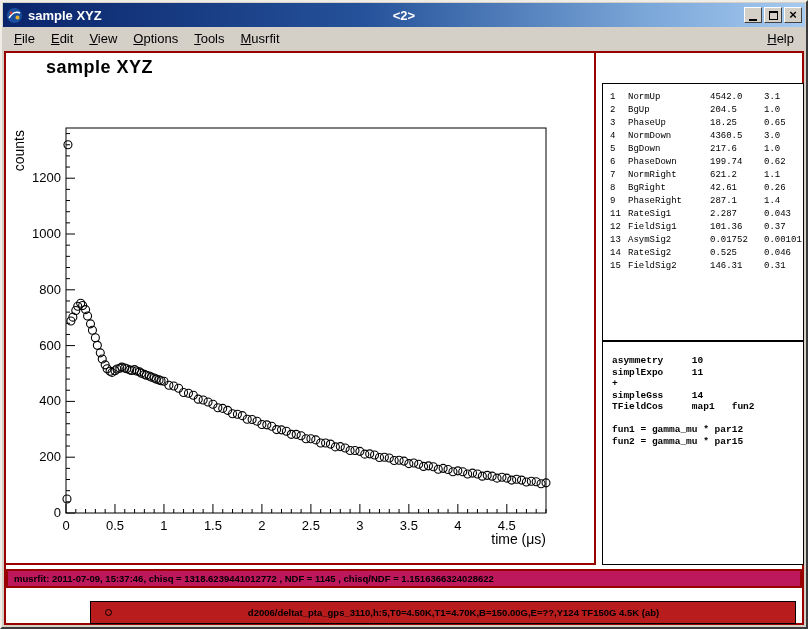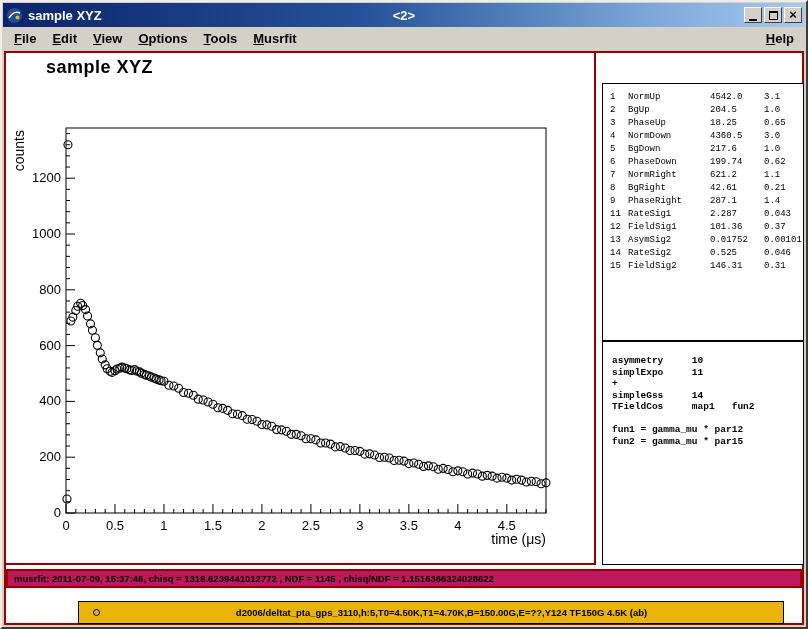--- a/index.html
+++ b/index.html
@@ -17,21 +17,21 @@
   .app-icon{width:17px;height:17px;flex:0 0 auto;display:flex;}
   .title-text{color:#ffffff;font-weight:bold;font-size:13px;white-space:nowrap;z-index:1;}
   .title-center{position:absolute;left:0;right:0;text-align:center;color:#ffffff;font-weight:bold;font-size:13px;}
   .win-buttons{margin-left:auto;display:flex;gap:2px;z-index:1;}
   .win-btn{width:18px;height:16px;background:#d4d0c8;border:1px solid;border-color:#ffffff #404040 #404040 #ffffff;display:flex;align-items:center;justify-content:center;cursor:default;}
   .glyph-min{width:8px;height:2px;background:#000;margin-top:9px;}
   .glyph-max{width:9px;height:9px;border:1px solid #000;border-top-width:2px;}
   .glyph-close{font-size:13px;font-weight:bold;line-height:14px;color:#000;}
   .menubar{height:22px;display:flex;align-items:center;padding:0 4px;font-size:13px;color:#000;}
   .menu-left{display:flex;align-items:center;}
-  .menu-item{display:inline-block;padding:2px 8px;white-space:nowrap;font-weight:bold;}
+  .menu-item{display:inline-block;padding:2px 8px;white-space:nowrap;}
   .menu-item::first-letter{text-decoration:underline;}
   .menu-right{margin-left:auto;}
   .canvas{
     position:absolute;left:2px;right:2px;top:49px;bottom:2px;
     background:#ffffff;border:2px solid #990000;
   }
   .plot-pad{position:absolute;left:0;top:0;width:590px;height:512px;background:#fff;border-right:2px solid #990000;border-bottom:2px solid #990000;}
   .plot-title{position:absolute;left:40px;top:4px;font-size:18px;font-weight:bold;letter-spacing:.5px;color:#000;}
   .plot-svg{position:absolute;left:0;top:0;}
   .plot-svg text{font-family:"Liberation Sans",sans-serif;fill:#000;}
@@ -52,22 +52,22 @@
     font-family:"Liberation Mono",monospace;font-size:9.5px;font-weight:bold;
     padding:13px 0 4px 9px;
   }
   .theory-line{white-space:pre;height:11.5px;line-height:11.5px;}
   .status-box{
     position:absolute;left:0;right:0;top:516px;height:19px;
     border:2px solid #990000;display:flex;align-items:center;
     padding-left:6px;font-size:9.5px;font-weight:bold;color:#000;background:#be185d;white-space:nowrap;
   }
   .legend-box{
-    position:absolute;left:72px;top:548px;width:706px;height:23px;
-    border:1px solid #000;display:flex;align-items:center;background:#eab308;
+    position:absolute;left:84px;top:548px;width:706px;height:23px;
+    border:1px solid #000;display:flex;align-items:center;background:#b91c1c;
   }
   .legend-marker{width:7px;height:7px;border:1px solid #000;border-radius:50%;margin-left:14px;flex:0 0 auto;}
   .legend-text{flex:1;text-align:center;font-size:9.5px;font-weight:bold;color:#000;white-space:nowrap;}
 </style>
 </head>
 <body>
 
 <div class="window">
 
   <div class="titlebar">
@@ -395,21 +395,21 @@
           <span class="p-num">7</span>
           <span class="p-name">NormRight</span>
           <span class="p-val">621.2</span>
           <span class="p-err">1.1</span>
         </div>
 
         <div class="param-row">
           <span class="p-num">8</span>
           <span class="p-name">BgRight</span>
           <span class="p-val">42.61</span>
-          <span class="p-err">0.21</span>
+          <span class="p-err">0.26</span>
         </div>
 
         <div class="param-row">
           <span class="p-num">9</span>
           <span class="p-name">PhaseRight</span>
           <span class="p-val">287.1</span>
           <span class="p-err">1.4</span>
         </div>
 
 

